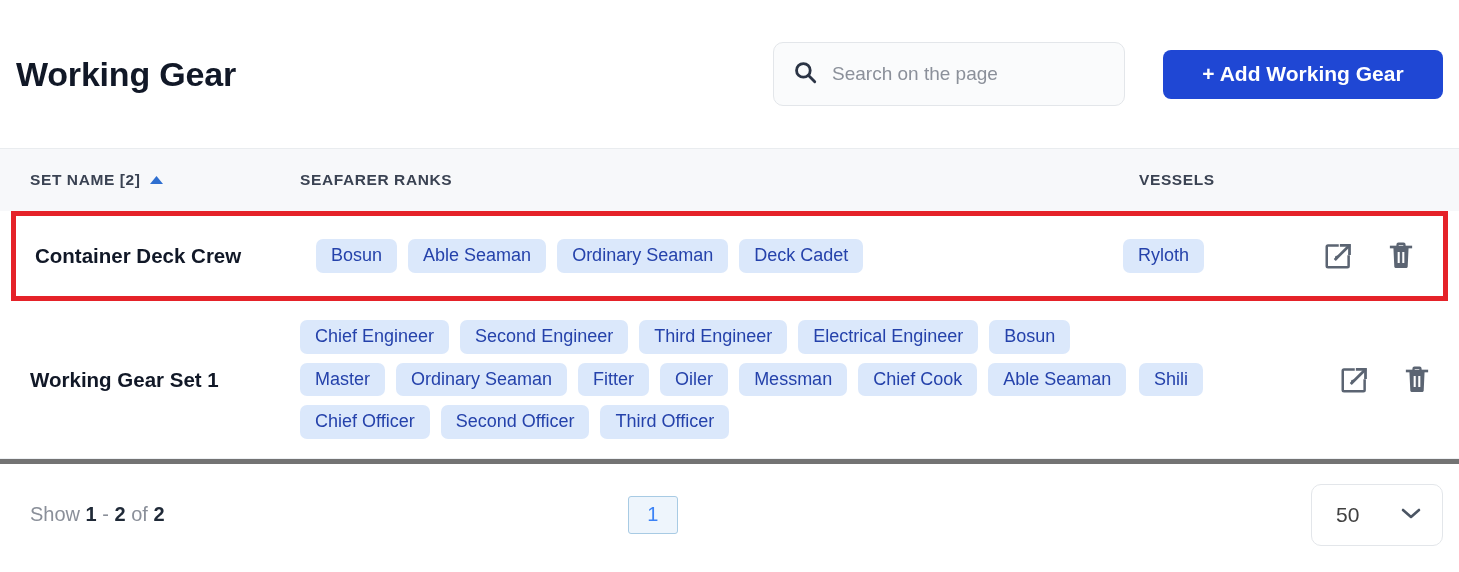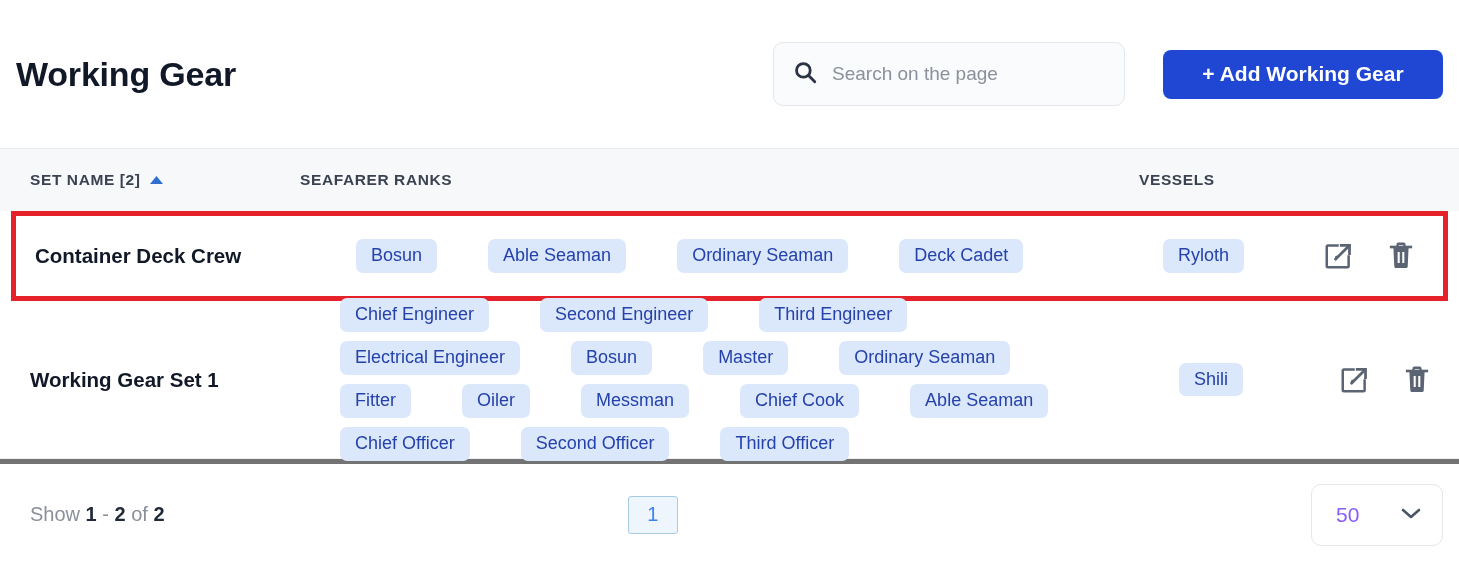--- a/index.html
+++ b/index.html
@@ -129,21 +129,20 @@
     padding-right: 10px;
   }
   .tag {
     background: #dbe8fb;
     color: #2542ab;
     font-size: 18px;
     border-radius: 7px;
     padding: 7px 15px 8px 15px;
     white-space: nowrap;
     line-height: 1.05;
-    margin-left: 40px;
   }
 
   .vessel-wrap { display: flex; }
 
   .actions {
     display: flex;
     align-items: center;
     gap: 34px;
     justify-content: flex-start;
     padding-left: 10px;
@@ -199,21 +198,21 @@
     height: 62px;
     border: 1px solid #e3e6ea;
     border-radius: 10px;
     background: #ffffff;
     display: flex;
     align-items: center;
     justify-content: space-between;
     padding: 0 20px 0 24px;
     cursor: pointer;
   }
-  .per-page-val { font-size: 21px; color: #8b5cf6; }
+  .per-page-val { font-size: 21px; color: #404040; }
 </style>
 </head>
 <body>
 
 <div class="page">
 
   <div class="topbar">
     <div class="page-title">Working Gear</div>
     <div class="topbar-spacer"></div>
 

